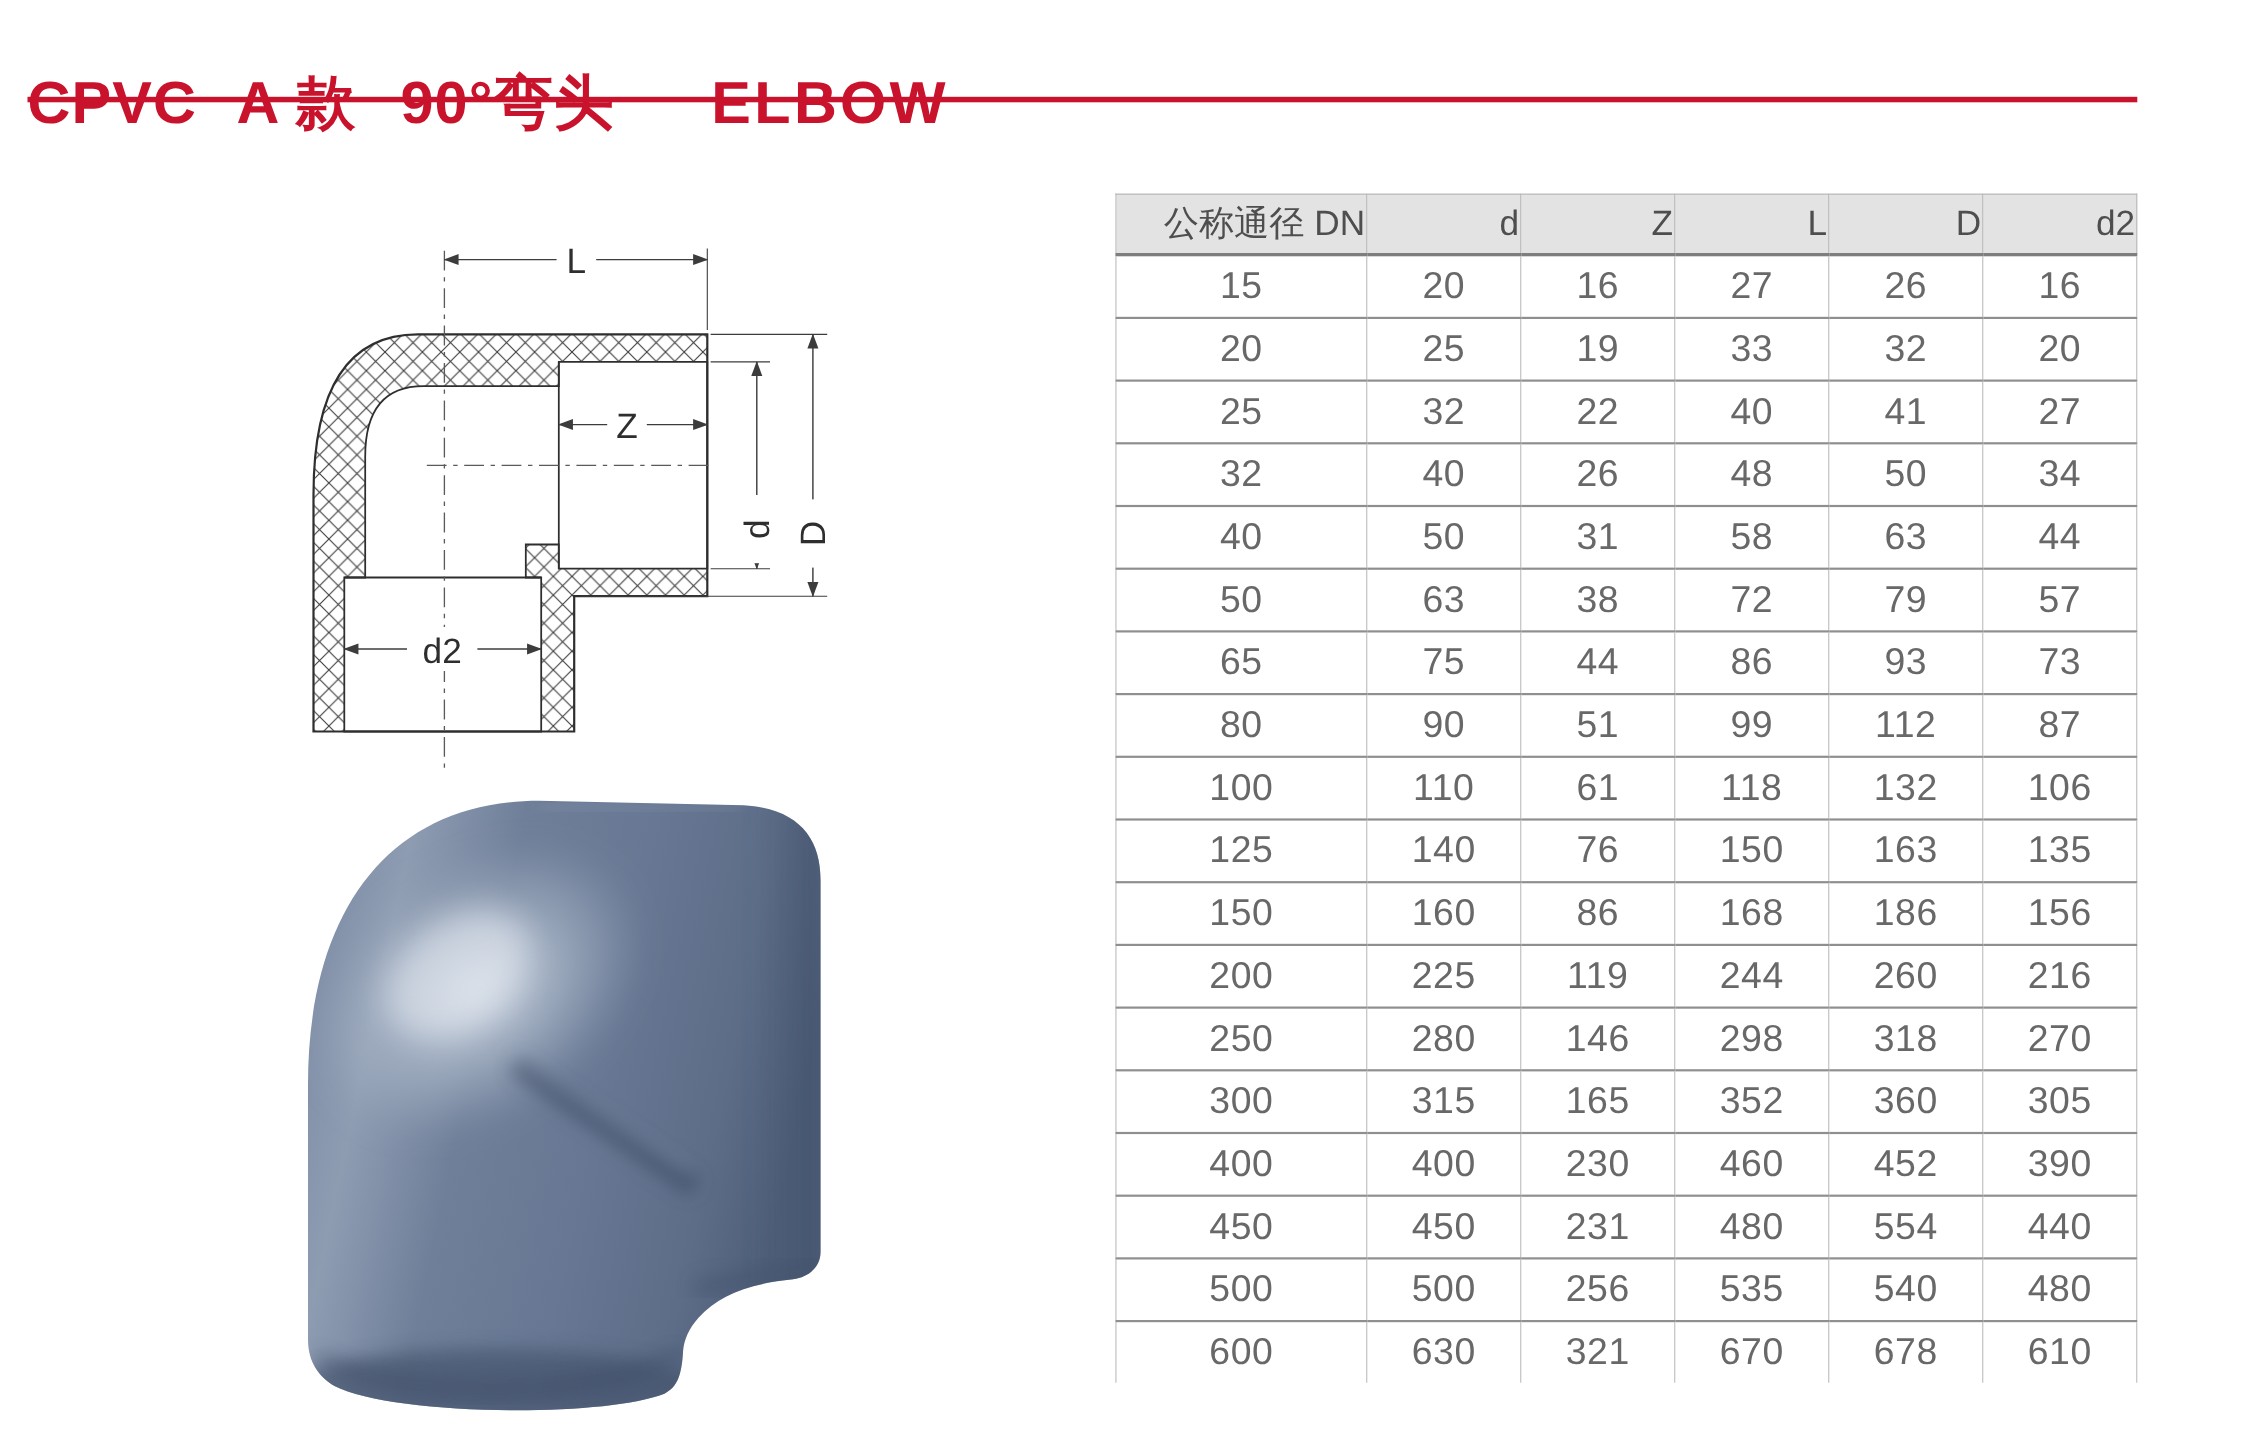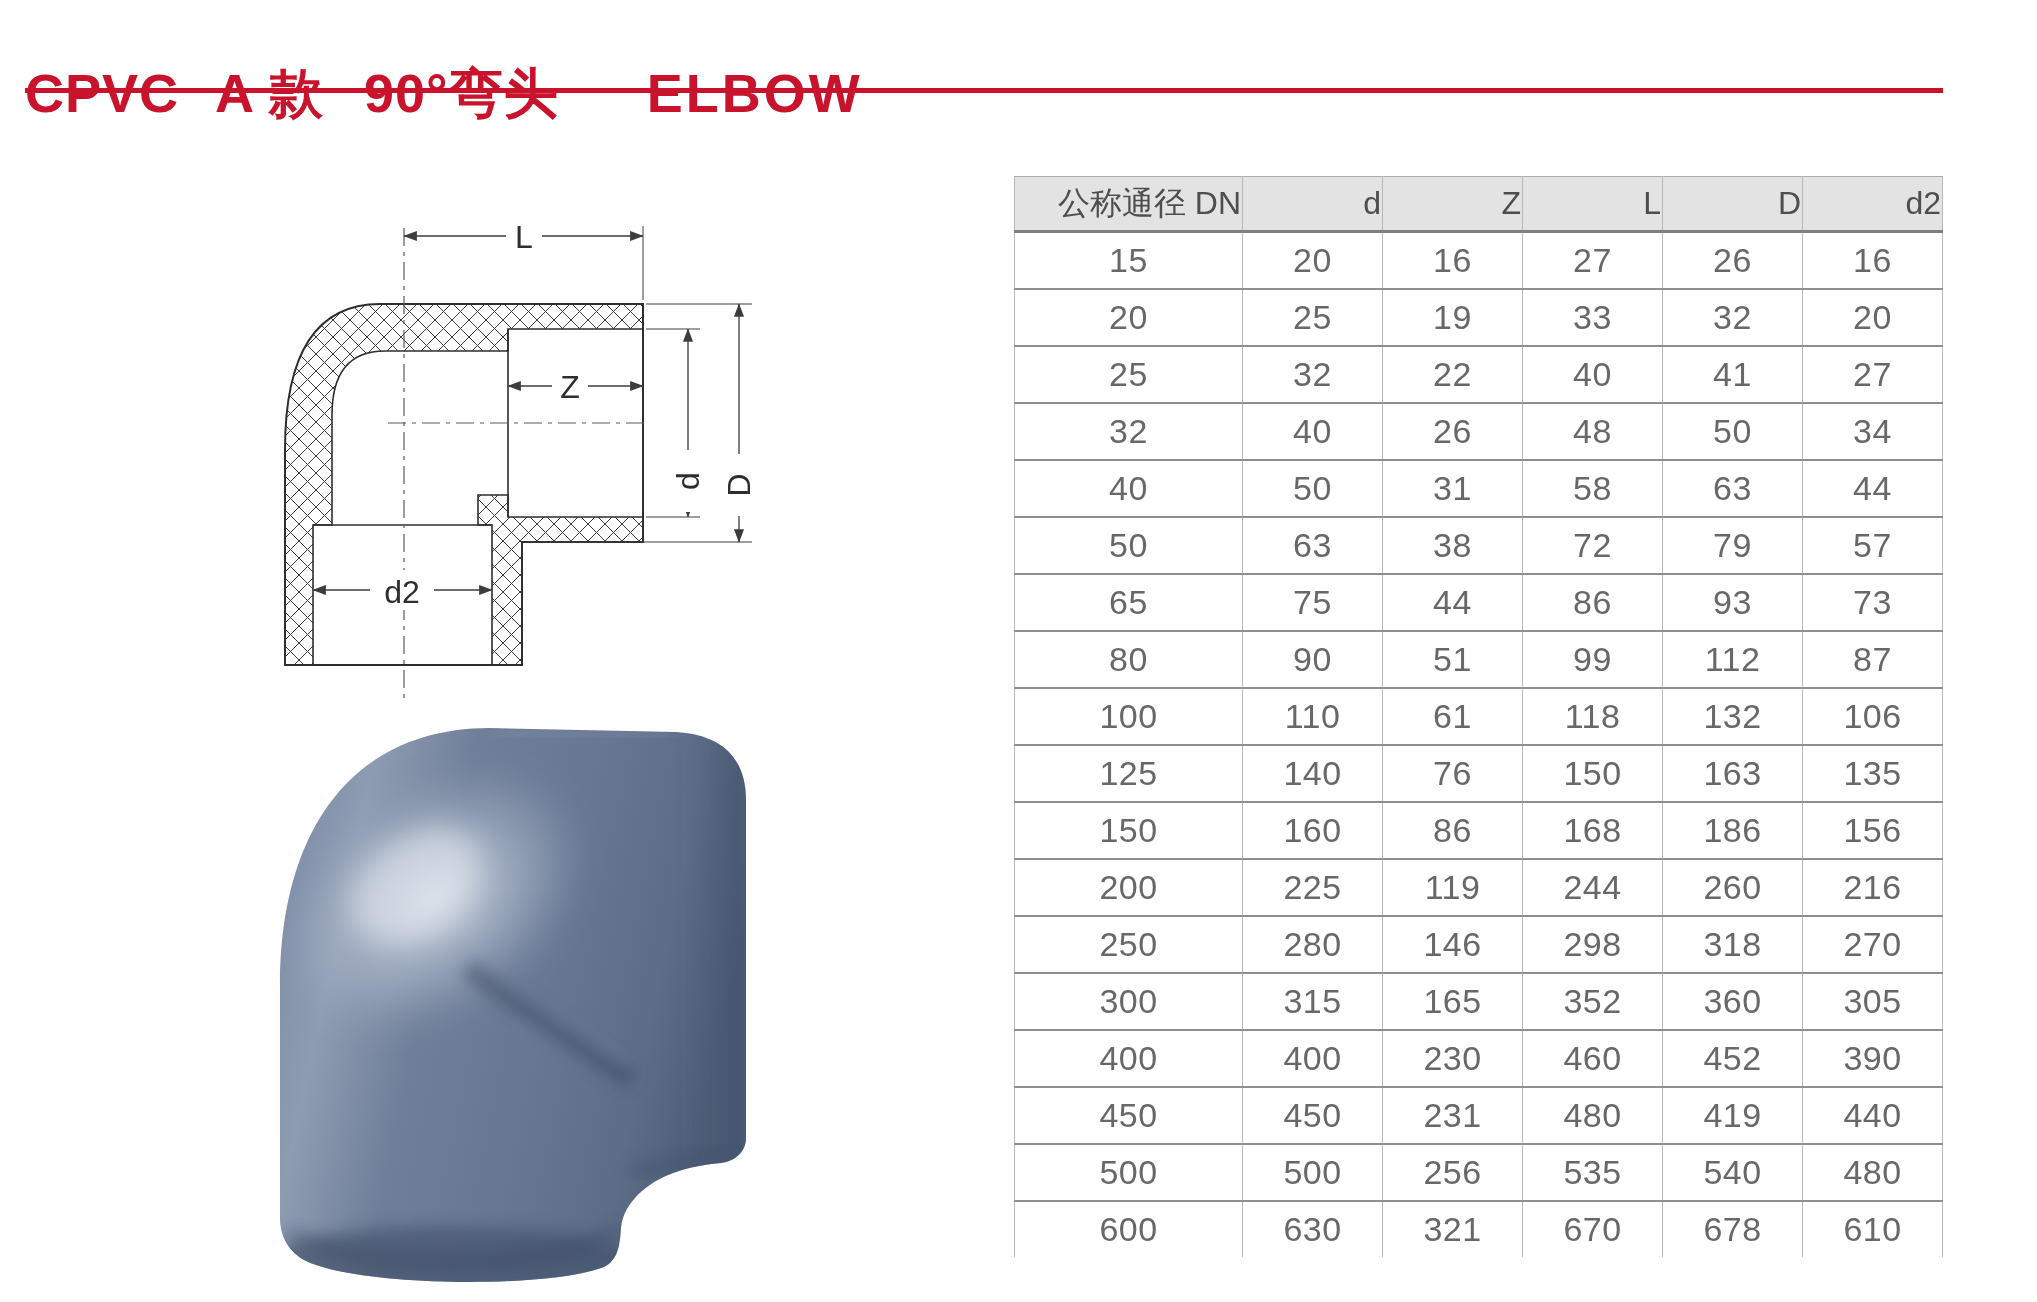--- a/index.html
+++ b/index.html
@@ -298,21 +298,21 @@
           <td>230</td>
           <td>460</td>
           <td>452</td>
           <td>390</td>
         </tr>
         <tr>
           <td>450</td>
           <td>450</td>
           <td>231</td>
           <td>480</td>
-          <td>419</td>
+          <td>554</td>
           <td>440</td>
         </tr>
         <tr>
           <td>500</td>
           <td>500</td>
           <td>256</td>
           <td>535</td>
           <td>540</td>
           <td>480</td>
         </tr>

